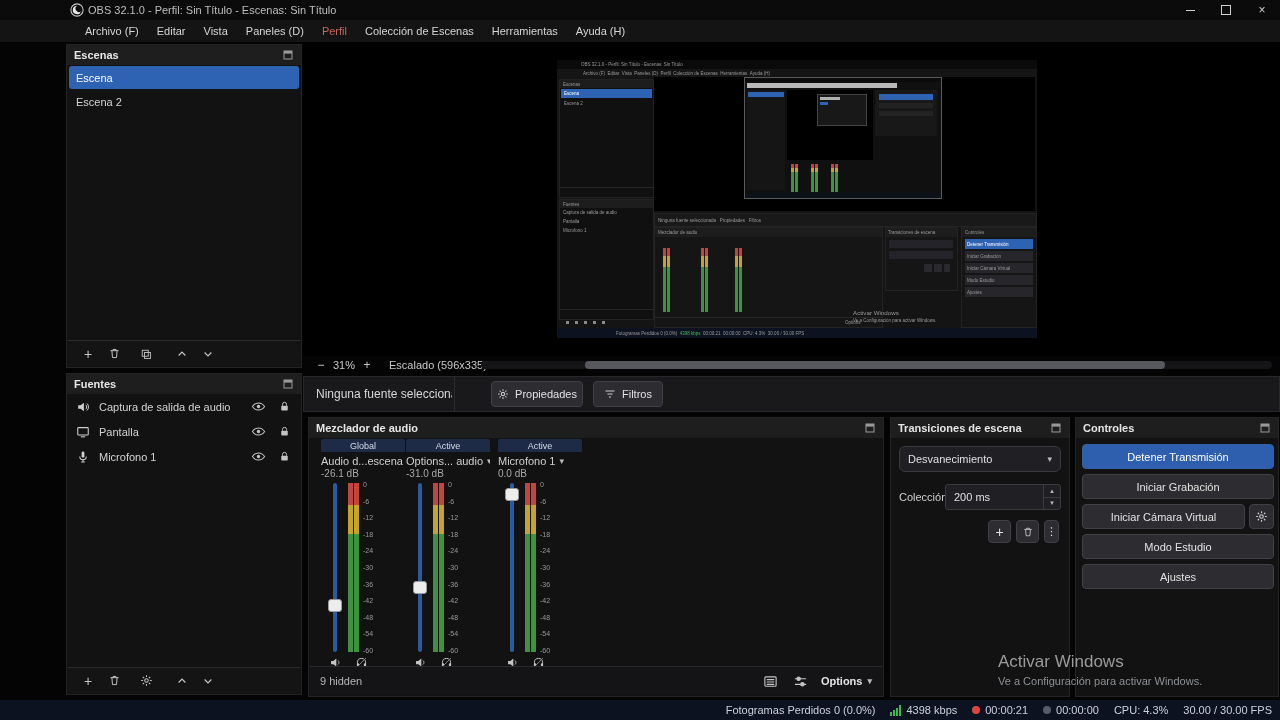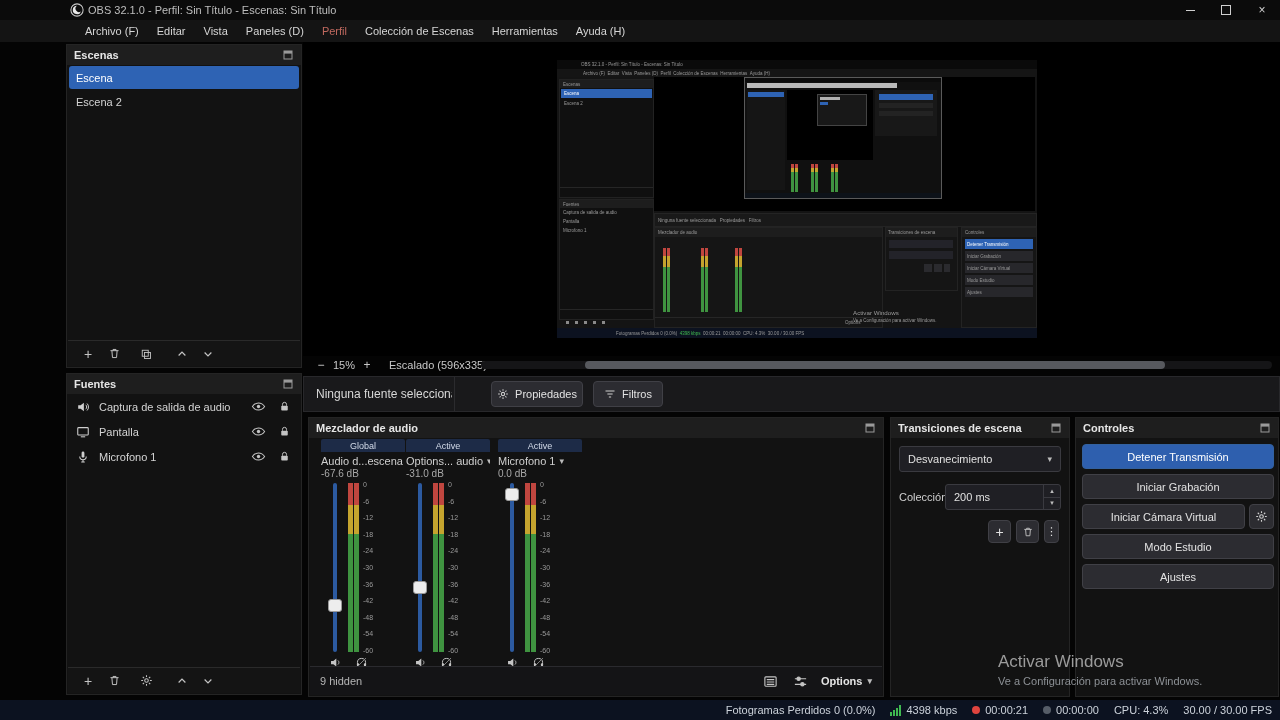--- a/index.html
+++ b/index.html
@@ -271,21 +271,21 @@
       <div class="abs" style="left:0;top:268px;width:480px;height:10px;background:#0c1220;">
         <div class="mrow" style="height:10px;justify-content:flex-end;padding-right:3px;">
           <span class="t45"><span>Fotogramas Perdidos 0 (0.0%)</span>&nbsp;&nbsp;<span style="color:#3fb950;">4398 kbps</span>&nbsp;&nbsp;<span>00:00:21</span>&nbsp;&nbsp;<span>00:00:00</span>&nbsp;&nbsp;<span>CPU: 4.3%</span>&nbsp;&nbsp;<span>30.00 / 30.00 FPS</span></span>
         </div>
       </div>
     </div>
   </div>
 
   <div class="zoombar">
     <div class="zoom-btn" style="margin-left:10px;">−</div>
-    <span style="margin:0 4px;">15%</span>
+    <span style="margin:0 4px;">31%</span>
     <div class="zoom-btn">+</div>
     <span style="margin-left:14px;">Escalado (596x335)</span>
     <span class="caret" style="margin-left:10px;">▾</span>
     <div class="scroll-track"></div>
     <div class="scroll-thumb"></div>
   </div>
 
   <div class="srcbar">
     <div class="nosource">Ninguna fuente seleccionada</div>
     <div class="vdiv"></div>
@@ -465,21 +465,21 @@
           </svg>
       </span>
     </div>
 
     <div class="strip" style="left:12px;">
       <div class="strip-tab">Global</div>
       <div class="strip-name">
           <span>Audio d...escena</span>
           <span class="caret">▾</span>
         </div>
-      <div class="strip-db">-67.6 dB</div>
+      <div class="strip-db">-26.1 dB</div>
       <div class="meter-zone">
         <div class="slider-track"></div>
         <div class="slider-handle" style="top:68%;"></div>
         <div class="meter-bars">
             <i class="mbar"></i>
             <i class="mbar"></i>
           </div>
         <div class="meter-scale">
           <span>0</span>
             <span>-6</span>
@@ -631,21 +631,21 @@
   <div class="dock" style="left:890px;top:417px;width:180px;height:280px;">
     <div class="dock-header">
       <span>Transiciones de escena</span>
       <span class="float-btn">
         <svg viewBox="0 0 10 10" width="10" height="10">
             <rect x="1" y="1" width="8" height="8" fill="none" stroke="#9a9a9a"></rect>
             <rect x="1" y="1" width="8" height="2.6" fill="#9a9a9a"></rect>
           </svg>
       </span>
     </div>
-    <div class="dropdown abs" style="left:8px;top:28px;width:162px;height:26px;">
+    <div class="dropdown abs" style="left:8px;top:28px;width:162px;height:26px;border-radius:6px;">
       <span>Desvanecimiento</span>
       <span class="caret">▾</span>
     </div>
     <span class="abs" style="left:8px;top:66px;font-size:11px;color:#d0d0d0;line-height:26px;">Colección</span>
     <div class="dropdown abs" style="left:54px;top:66px;width:116px;height:26px;padding:0 0 0 8px;">
       <span>200 ms</span>
       <span style="display:flex;flex-direction:column;width:16px;height:100%;border-left:1px solid #3a3a40;">
         <span style="flex:1;display:flex;align-items:center;justify-content:center;font-size:7px;color:#bbb;">▴</span>
         <span style="flex:1;display:flex;align-items:center;justify-content:center;font-size:7px;color:#bbb;border-top:1px solid #3a3a40;">▾</span>
       </span>

